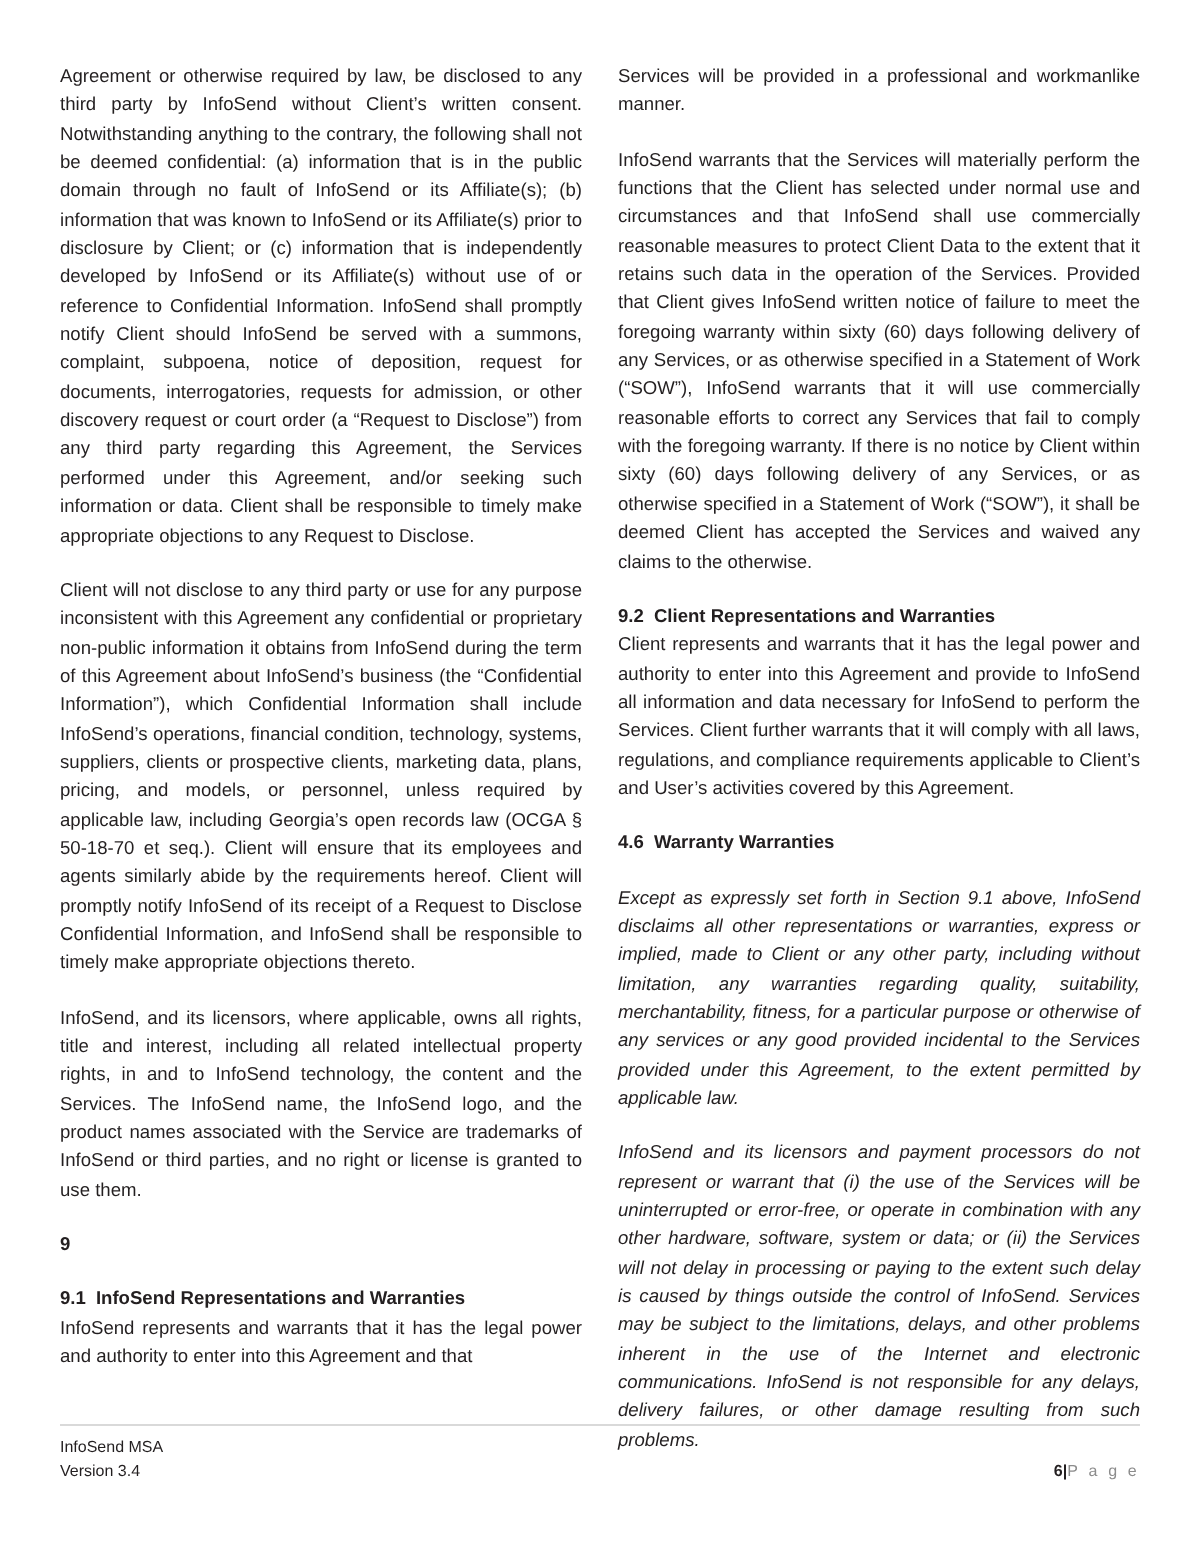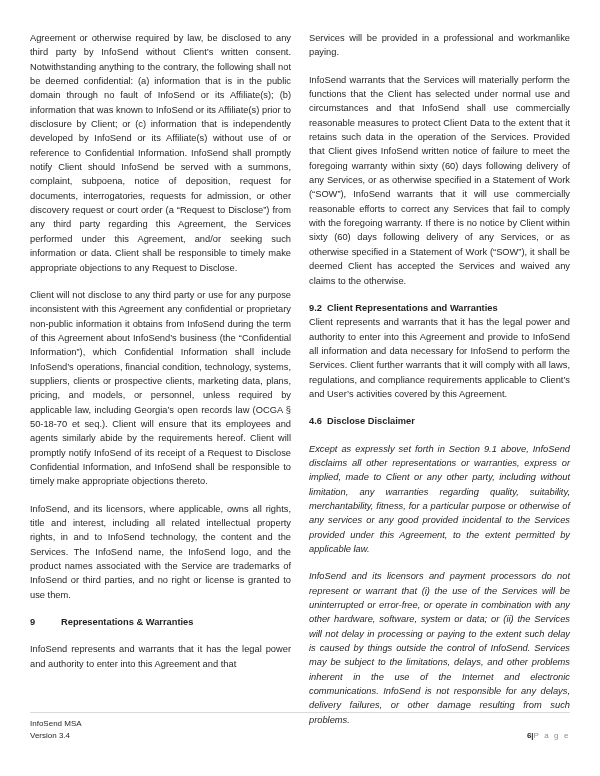--- a/index.html
+++ b/index.html
@@ -130,39 +130,39 @@
 
   <div class="page-body">
 
     <div class="column">
       <p class="para">Agreement or otherwise required by law, be disclosed to any third party by InfoSend without Client’s written consent. Notwithstanding anything to the contrary, the following shall not be deemed confidential: (a) information that is in the public domain through no fault of InfoSend or its Affiliate(s); (b) information that was known to InfoSend or its Affiliate(s) prior to disclosure by Client; or (c) information that is independently developed by InfoSend or its Affiliate(s) without use of or reference to Confidential Information. InfoSend shall promptly notify Client should InfoSend be served with a summons, complaint, subpoena, notice of deposition, request for documents, interrogatories, requests for admission, or other discovery request or court order (a “Request to Disclose”) from any third party regarding this Agreement, the Services performed under this Agreement, and/or seeking such information or data. Client shall be responsible to timely make appropriate objections to any Request to Disclose.</p>
       <p class="para">Client will not disclose to any third party or use for any purpose inconsistent with this Agreement any confidential or proprietary non-public information it obtains from InfoSend during the term of this Agreement about InfoSend’s business (the “Confidential Information”), which Confidential Information shall include InfoSend’s operations, financial condition, technology, systems, suppliers, clients or prospective clients, marketing data, plans, pricing, and models, or personnel, unless required by applicable law, including Georgia’s open records law (OCGA § 50-18-70 et seq.). Client will ensure that its employees and agents similarly abide by the requirements hereof. Client will promptly notify InfoSend of its receipt of a Request to Disclose Confidential Information, and InfoSend shall be responsible to timely make appropriate objections thereto.</p>
       <p class="para">InfoSend, and its licensors, where applicable, owns all rights, title and interest, including all related intellectual property rights, in and to InfoSend technology, the content and the Services. The InfoSend name, the InfoSend logo, and the product names associated with the Service are trademarks of InfoSend or third parties, and no right or license is granted to use them.</p>
 
       <h2 class="section-heading">
         <span class="num">9</span>
-        <span>Representations &amp; Warranties</span>
       </h2>
 
       <div class="heading-block">
+        <h3 class="sub-heading"><span class="num">9.1</span><span>InfoSend Representations and Warranties</span></h3>
         <p class="para">InfoSend represents and warrants that it has the legal power and authority to enter into this Agreement and that</p>
       </div>
     </div>
 
     <div class="column">
-      <p class="para">Services will be provided in a professional and workmanlike paying.</p>
+      <p class="para">Services will be provided in a professional and workmanlike manner.</p>
       <p class="para">InfoSend warrants that the Services will materially perform the functions that the Client has selected under normal use and circumstances and that InfoSend shall use commercially reasonable measures to protect Client Data to the extent that it retains such data in the operation of the Services. Provided that Client gives InfoSend written notice of failure to meet the foregoing warranty within sixty (60) days following delivery of any Services, or as otherwise specified in a Statement of Work (“SOW”), InfoSend warrants that it will use commercially reasonable efforts to correct any Services that fail to comply with the foregoing warranty. If there is no notice by Client within sixty (60) days following delivery of any Services, or as otherwise specified in a Statement of Work (“SOW”), it shall be deemed Client has accepted the Services and waived any claims to the otherwise.</p>
 
       <div class="heading-block">
         <h3 class="sub-heading"><span class="num">9.2</span><span>Client Representations and Warranties</span></h3>
         <p class="para">Client represents and warrants that it has the legal power and authority to enter into this Agreement and provide to InfoSend all information and data necessary for InfoSend to perform the Services. Client further warrants that it will comply with all laws, regulations, and compliance requirements applicable to Client’s and User’s activities covered by this Agreement.</p>
       </div>
 
       <div class="heading-block">
-        <h3 class="sub-heading"><span class="num">4.6</span><span>Disclose Disclaimer</span></h3>
+        <h3 class="sub-heading"><span class="num">4.6</span><span>Warranty Warranties</span></h3>
         <p class="para italic">Except as expressly set forth in Section 9.1 above, InfoSend disclaims all other representations or warranties, express or implied, made to Client or any other party, including without limitation, any warranties regarding quality, suitability, merchantability, fitness, for a particular purpose or otherwise of any services or any good provided incidental to the Services provided under this Agreement, to the extent permitted by applicable law.</p>
       </div>
 
       <p class="para italic last">InfoSend and its licensors and payment processors do not represent or warrant that (i) the use of the Services will be uninterrupted or error-free, or operate in combination with any other hardware, software, system or data; or (ii) the Services will not delay in processing or paying to the extent such delay is caused by things outside the control of InfoSend. Services may be subject to the limitations, delays, and other problems inherent in the use of the Internet and electronic communications. InfoSend is not responsible for any delays, delivery failures, or other damage resulting from such problems.</p>
     </div>
 
   </div>
 
   <div class="footer-rule"></div>
 

